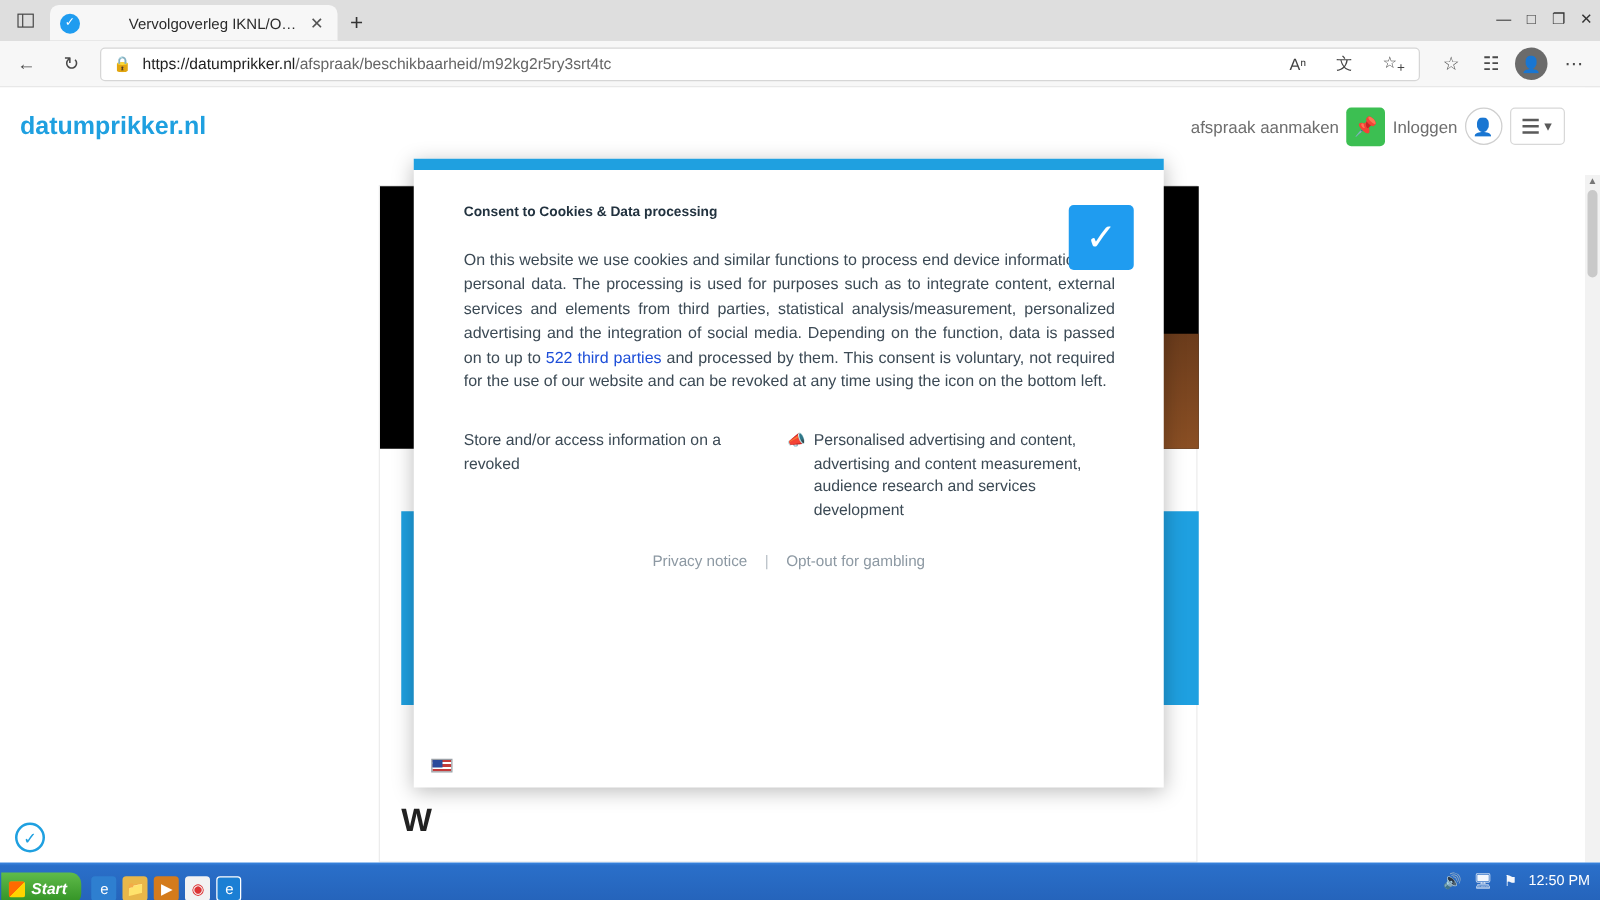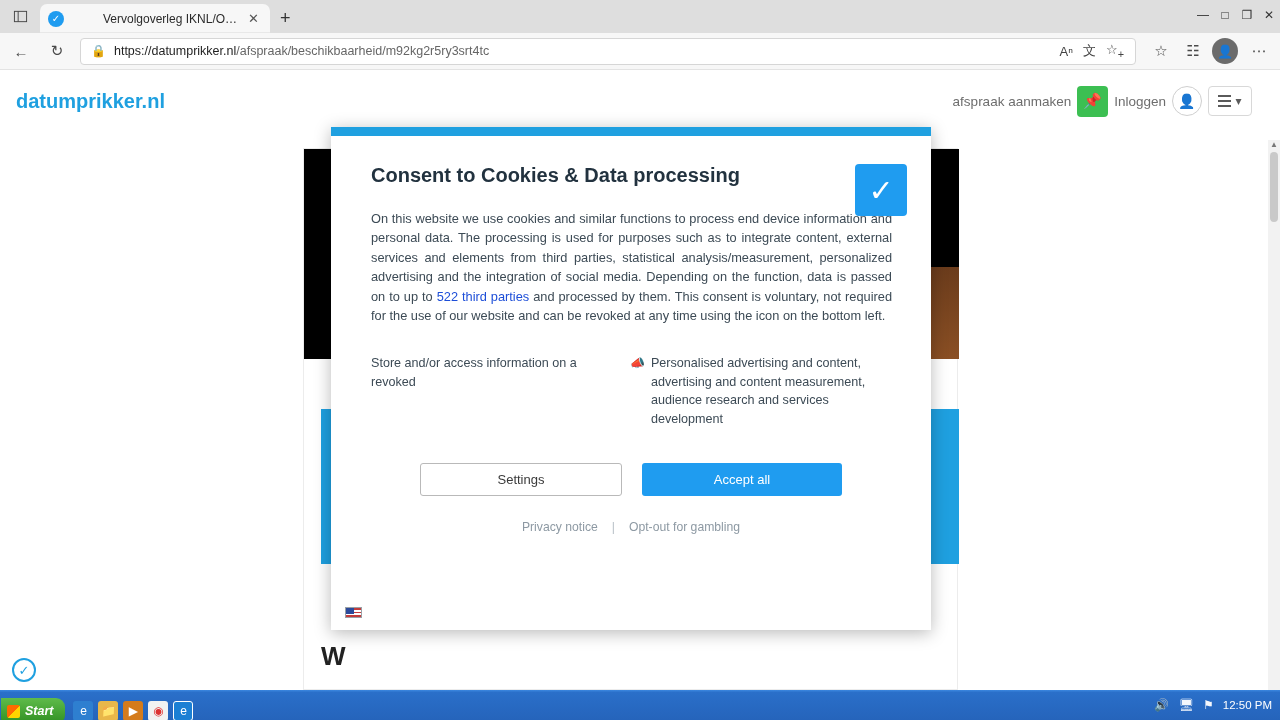--- a/index.html
+++ b/index.html
@@ -68,21 +68,21 @@
   .omnibox {
     flex: 1; height: 27px; margin: 0 8px;
     background: #ffffff; border: 1px solid #d6d6d6; border-radius: 4px;
     display: flex; align-items: center; padding: 0 6px;
     font-size: 12.5px; color: #1f1f1f;
   }
   .omnibox .lock { margin: 0 8px 0 4px; color: #555; font-size: 12px; }
   .url { flex: 1; white-space: nowrap; overflow: hidden; }
   .url .host { color: #1f1f1f; }
   .url .path { color: #666; }
-  .omnibox .obico { padding: 0 5px; color: #444; font-size: 13px; }
+  .omnibox .obico { padding: 0 5px; color: #444; font-size: 13px; margin-left: 14px; }
   .nav-right { display: flex; align-items: center; padding-right: 6px; }
   .nav-right .nav-ico { margin-left: 2px; }
   .avatar-btn {
     width: 26px; height: 26px; border-radius: 50%; background: #6b6b6b;
     display: flex; align-items: center; justify-content: center; color: #fff;
     font-size: 13px; margin: 0 4px;
   }
 
   
   .page {
@@ -159,21 +159,21 @@
   }
   .dialog .topbar { height: 9px; background: #1fa0e0; }
   .dialog .body { padding: 28px 40px 0 40px; position: relative; }
   .dlg-logo {
     position: absolute; right: 24px; top: 28px;
     width: 52px; height: 52px; background: #1f9cf0; border-radius: 4px;
     display: flex; align-items: center; justify-content: center;
     color: #fff; font-size: 30px;
   }
   .dlg-title {
-    font-size: 20px; font-weight: bold; color: #22323f; margin: 0 0 22px 0;
+    font-size: 11px; font-weight: bold; color: #22323f; margin: 0 0 22px 0;
   }
   .dlg-text {
     font-size: 12.8px; line-height: 1.52; color: #3c4a55;
     text-align: justify; margin: 0; width: 521px;
   }
   .dlg-text a { color: #1d4ed8; text-decoration: none; }
   .purposes {
     display: flex; margin-top: 28px; gap: 24px; font-size: 12.6px;
     color: #3c4a55; line-height: 1.5;
   }
@@ -347,24 +347,20 @@
       <p class="dlg-text"><span>On this website we use cookies and similar functions to process end device information and personal data. The processing is used for purposes such as to integrate content, external services and elements from third parties, statistical analysis/measurement, personalized advertising and the integration of social media. Depending on the function, data is passed on to up to </span><a href="#">522 third parties</a><span> and processed by them. This consent is voluntary, not required for the use of our website and can be revoked at any time using the icon on the bottom left.</span></p>
 
       <div class="purposes">
         <div class="col1">Store and/or access information on a revoked</div>
         <div class="col2">
           <span class="mic">📣</span>
           <span>Personalised advertising and content, advertising and content measurement, audience research and services development</span>
         </div>
       </div>
 
-      <div class="dlg-buttons">
-        <button class="btn-settings">Settings</button>
-        <button class="btn-accept">Accept all</button>
-      </div>
 
       <div class="dlg-links">
         <span>Privacy notice</span>
         <span class="sep">|</span>
         <span>Opt-out for gambling</span>
       </div>
     </div>
     <div class="flag"></div>
   </div>
 

